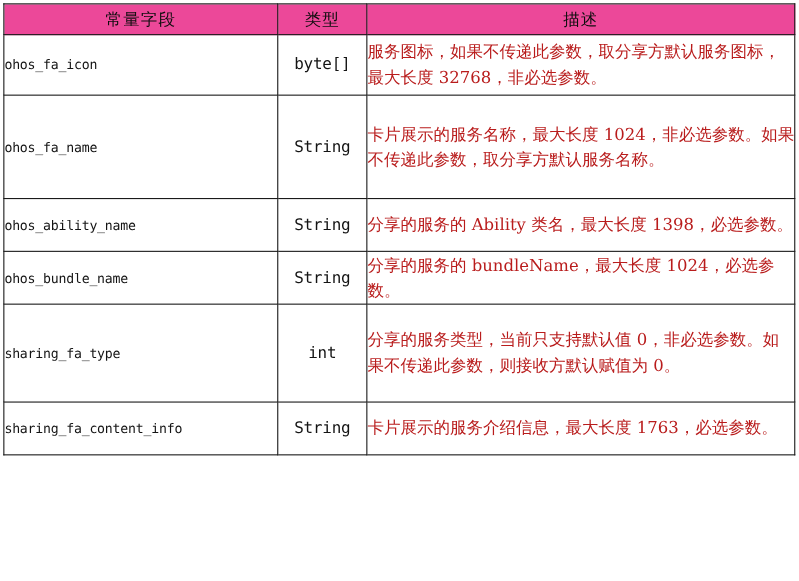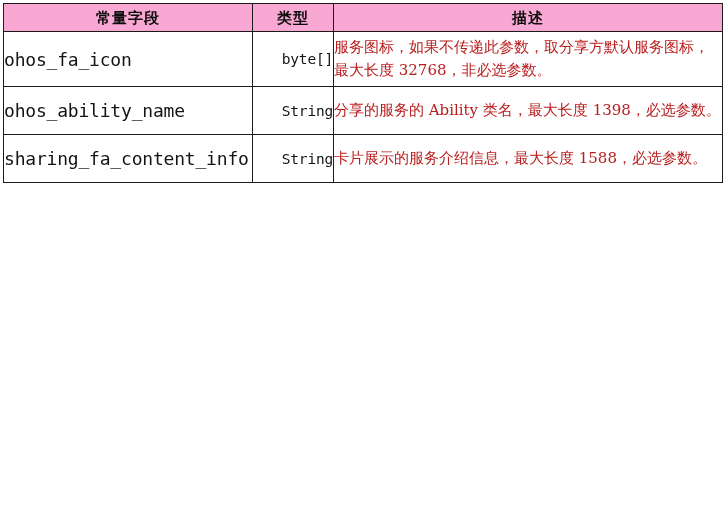--- a/index.html
+++ b/index.html
@@ -37,46 +37,46 @@
   table.spec-table th,
   table.spec-table td {
     border: 1px solid #1a1a1a;
     padding: 0;
     vertical-align: middle;
     box-sizing: border-box;
   }
 
   
   thead th {
-    background: #f9a8d4;
+    background: #ec4899;
     height: 28px;
     text-align: center;
     font-family: "DejaVu Serif", "Liberation Serif", serif;
-    font-weight: bold;
+    font-weight: normal;
     font-size: 15px;
     color: #0d0d0d;
     letter-spacing: 1px;
     line-height: 26px;
   }
 
   
   td.field-cell {
     font-family: "DejaVu Sans Mono", "Liberation Mono", monospace;
-    font-size: 18px;
+    font-size: 12px;
     color: #141414;
     padding-left: 11px;
     letter-spacing: -0.2px;
     white-space: nowrap;
   }
 
   td.type-cell {
     font-family: "DejaVu Sans Mono", "Liberation Mono", monospace;
     font-size: 14.5px;
     color: #141414;
-    text-align: right;
+    text-align: center;
     letter-spacing: -0.2px;
     white-space: nowrap;
   }
 
   td.desc-cell {
     font-family: "DejaVu Serif", "Liberation Serif", serif;
     font-size: 15px;
     color: #b91c1c;
     padding: 3px 6px 3px 8px;
     line-height: 23px;
@@ -111,25 +111,40 @@
         <th>类型</th>
         <th>描述</th>
       </tr>
     </thead>
     <tbody>
       <tr class="r0">
         <td class="field-cell">ohos_fa_icon</td>
         <td class="type-cell">byte[]</td>
         <td class="desc-cell">服务图标，如果不传递此参数，取分享方默认服务图标，最大长度 32768，非必选参数。</td>
       </tr>
+      <tr class="r1">
+        <td class="field-cell">ohos_fa_name</td>
+        <td class="type-cell">String</td>
+        <td class="desc-cell">卡片展示的服务名称，最大长度 1024，非必选参数。如果不传递此参数，取分享方默认服务名称。</td>
+      </tr>
       <tr class="r2">
         <td class="field-cell">ohos_ability_name</td>
         <td class="type-cell">String</td>
         <td class="desc-cell">分享的服务的 Ability 类名，最大长度 1398，必选参数。</td>
       </tr>
+      <tr class="r3">
+        <td class="field-cell">ohos_bundle_name</td>
+        <td class="type-cell">String</td>
+        <td class="desc-cell">分享的服务的 bundleName，最大长度 1024，必选参数。</td>
+      </tr>
+      <tr class="r4">
+        <td class="field-cell">sharing_fa_type</td>
+        <td class="type-cell">int</td>
+        <td class="desc-cell">分享的服务类型，当前只支持默认值 0，非必选参数。如果不传递此参数，则接收方默认赋值为 0。</td>
+      </tr>
       <tr class="r6">
         <td class="field-cell">sharing_fa_content_info</td>
         <td class="type-cell">String</td>
-        <td class="desc-cell">卡片展示的服务介绍信息，最大长度 1588，必选参数。</td>
+        <td class="desc-cell">卡片展示的服务介绍信息，最大长度 1763，必选参数。</td>
       </tr>
     </tbody>
   </table>
 </div>
 
 </body></html>

